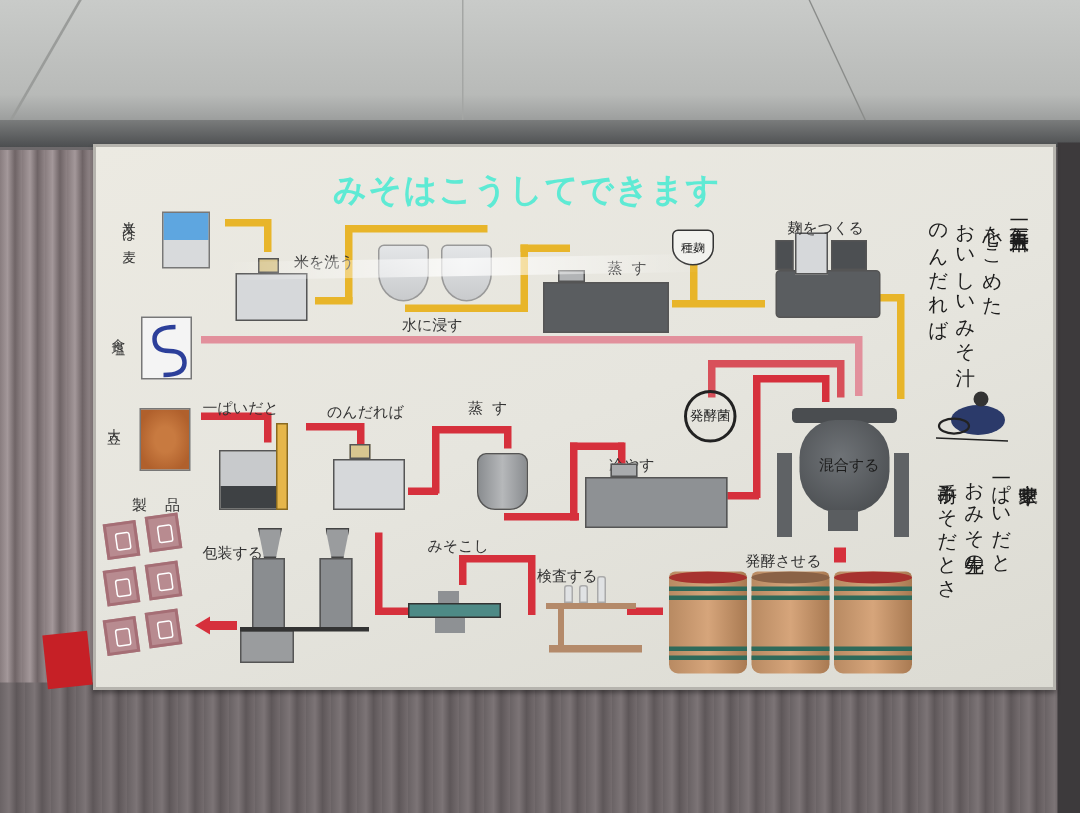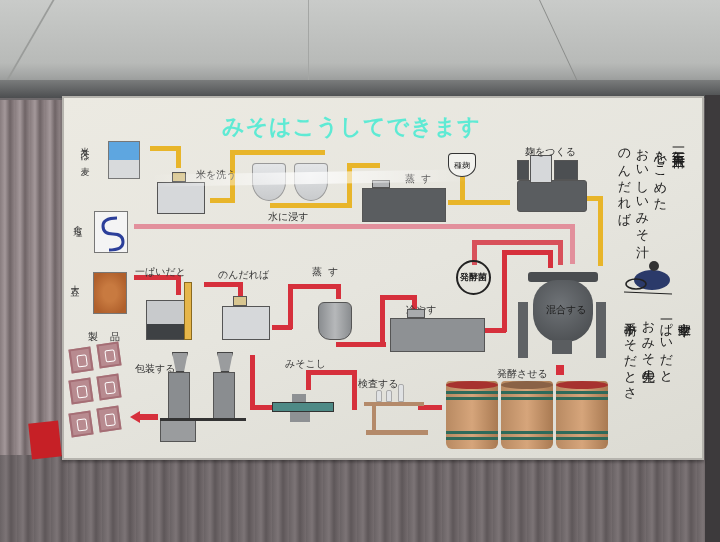--- a/index.html
+++ b/index.html
@@ -61,21 +61,21 @@
   .y { background: #e8b52a; }
   .r { background: #d6303c; }
   .p { background: #e2909c; }
 
   .machine { position: absolute; background: #9a9c9e; border: 1px solid #555; }
   .dark { background: #5a5d60; }
   .light { background: #d6d8da; }
   .circle-label {
     position: absolute; border: 2px solid #222; border-radius: 50%;
     display: flex; align-items: center; justify-content: center;
-    font-size: 9px; color: #222; background: transparent; font-weight: bold;
+    font-size: 9px; color: #222; background: transparent;
   }
   .barrel {
     position: absolute; width: 52px; height: 68px;
     background: linear-gradient(90deg, #b88a62, #d6a57b 50%, #a97a52);
     border-radius: 4px 4px 6px 6px;
   }
   .barrel .top { position:absolute; left:0; top:0; width:100%; height:8px; background:#a7322f; border-radius:50%; }
   .barrel .band { position:absolute; left:0; width:100%; height:3px; background:#2f6a5a; }
   .pkg {
     position: absolute; width: 22px; height: 24px; background: #b88b90;

